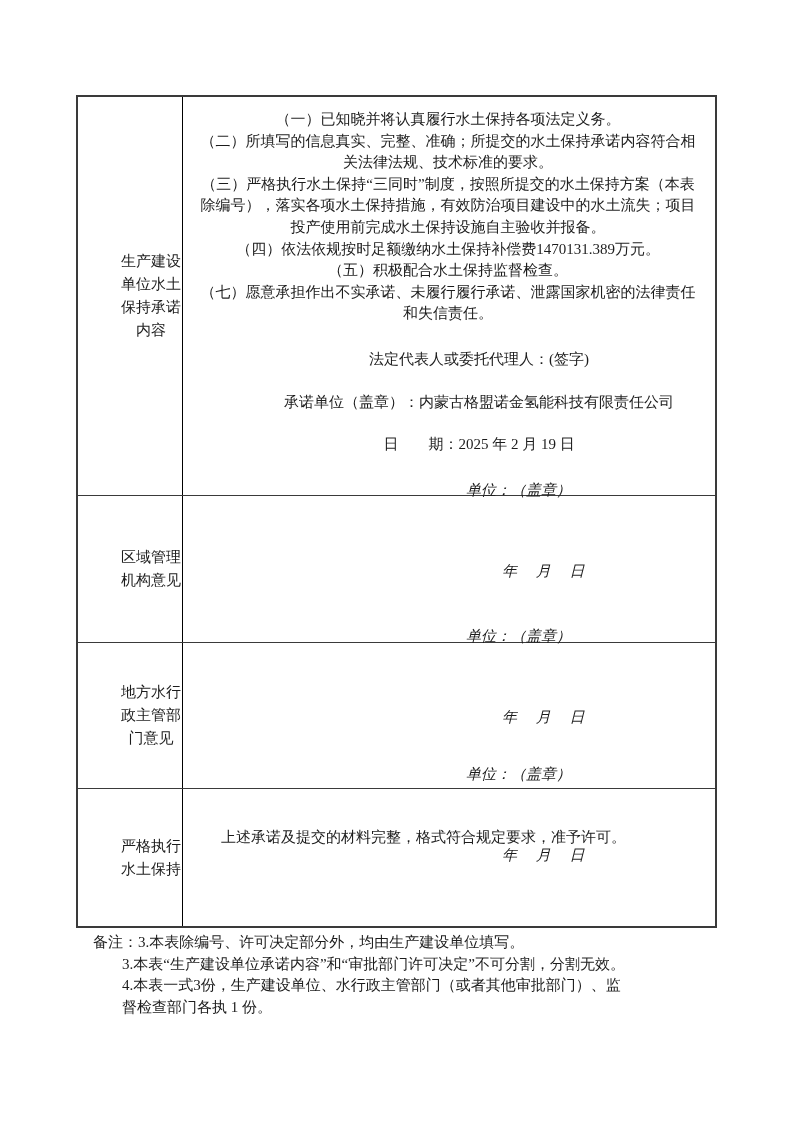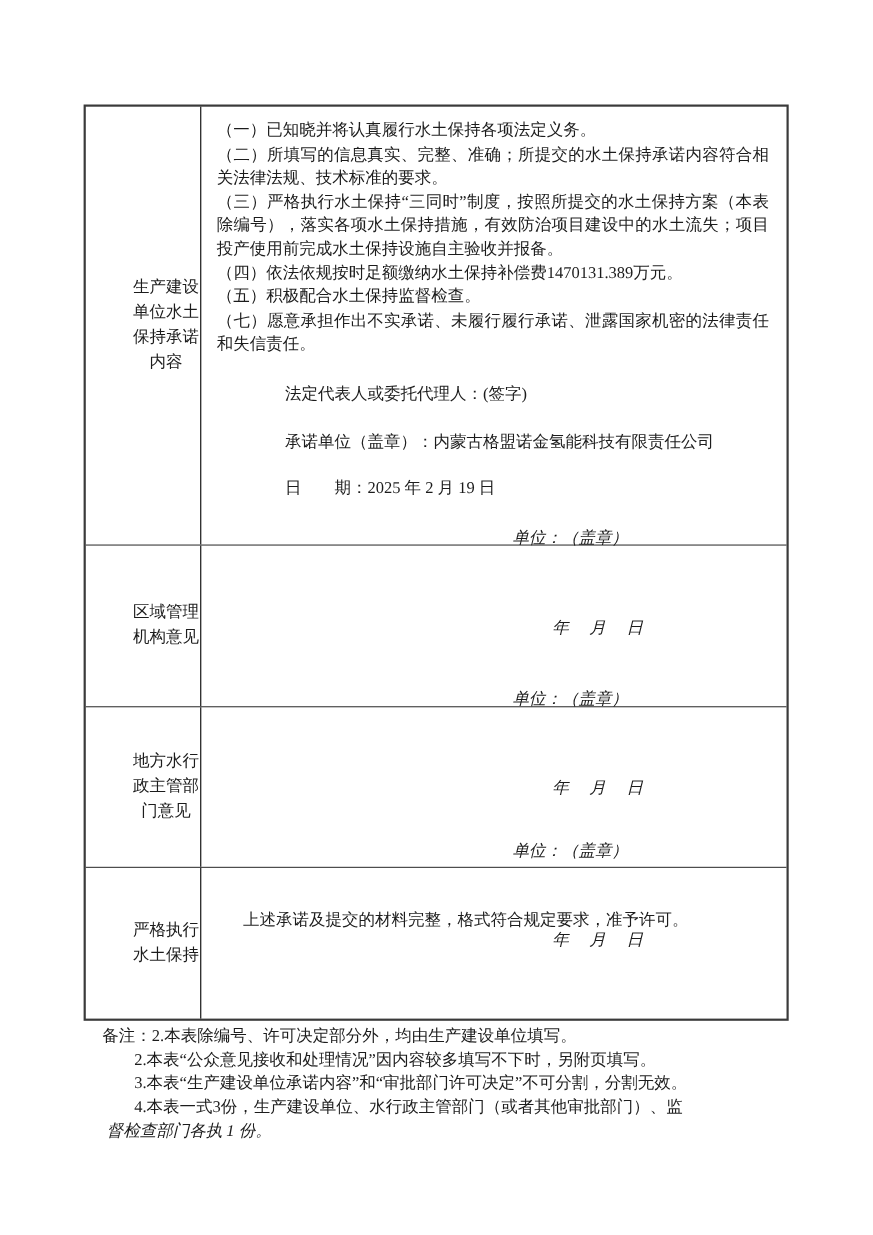--- a/index.html
+++ b/index.html
@@ -38,21 +38,21 @@
     word-break:break-all;
     text-align:center;
   }
   .cell-content{
     flex:1;position:relative;box-sizing:border-box;
   }
   .row-1 .cell-content{
     padding:12px 16px 0 14px;
     text-align:justify;
   }
-  .row-1 .cell-content p{margin:0;line-height:21.6px;}
+  .row-1 .cell-content p{margin:0;line-height:21.6px;text-align:center;}
   .sig{padding-left:62px;margin-top:21px !important;white-space:pre-wrap;text-align:left;}
   .sig-first{margin-top:24px !important;}
   .seal-block{
     position:absolute;left:0;right:0;bottom:3px;
     padding-left:283px;
     line-height:27px;
     white-space:pre-wrap;
     font-style:italic;
   }
   .seal-block p{margin:0;}
@@ -127,20 +127,19 @@
         <div class="seal-block">
           <p>单位：（盖章）</p>
           <p class="date-line">年　 月　 日</p>
         </div>
       </div>
     </div>
 
   </div>
 
   <div class="notes">
-    <p>备注：2.本表除编号、许可决定部分外，均由生产建设单位填写。</p>
-    <p>2.本表“公众意见接收和处理情况”因内容较多填写不下时，另附页填写。</p>
+    <p>备注：3.本表除编号、许可决定部分外，均由生产建设单位填写。</p>
     <p>3.本表“生产建设单位承诺内容”和“审批部门许可决定”不可分割，分割无效。</p>
     <p>4.本表一式3份，生产建设单位、水行政主管部门（或者其他审批部门）、监</p>
     <p>督检查部门各执 1 份。</p>
   </div>
 
 </div>
 
 </body></html>

